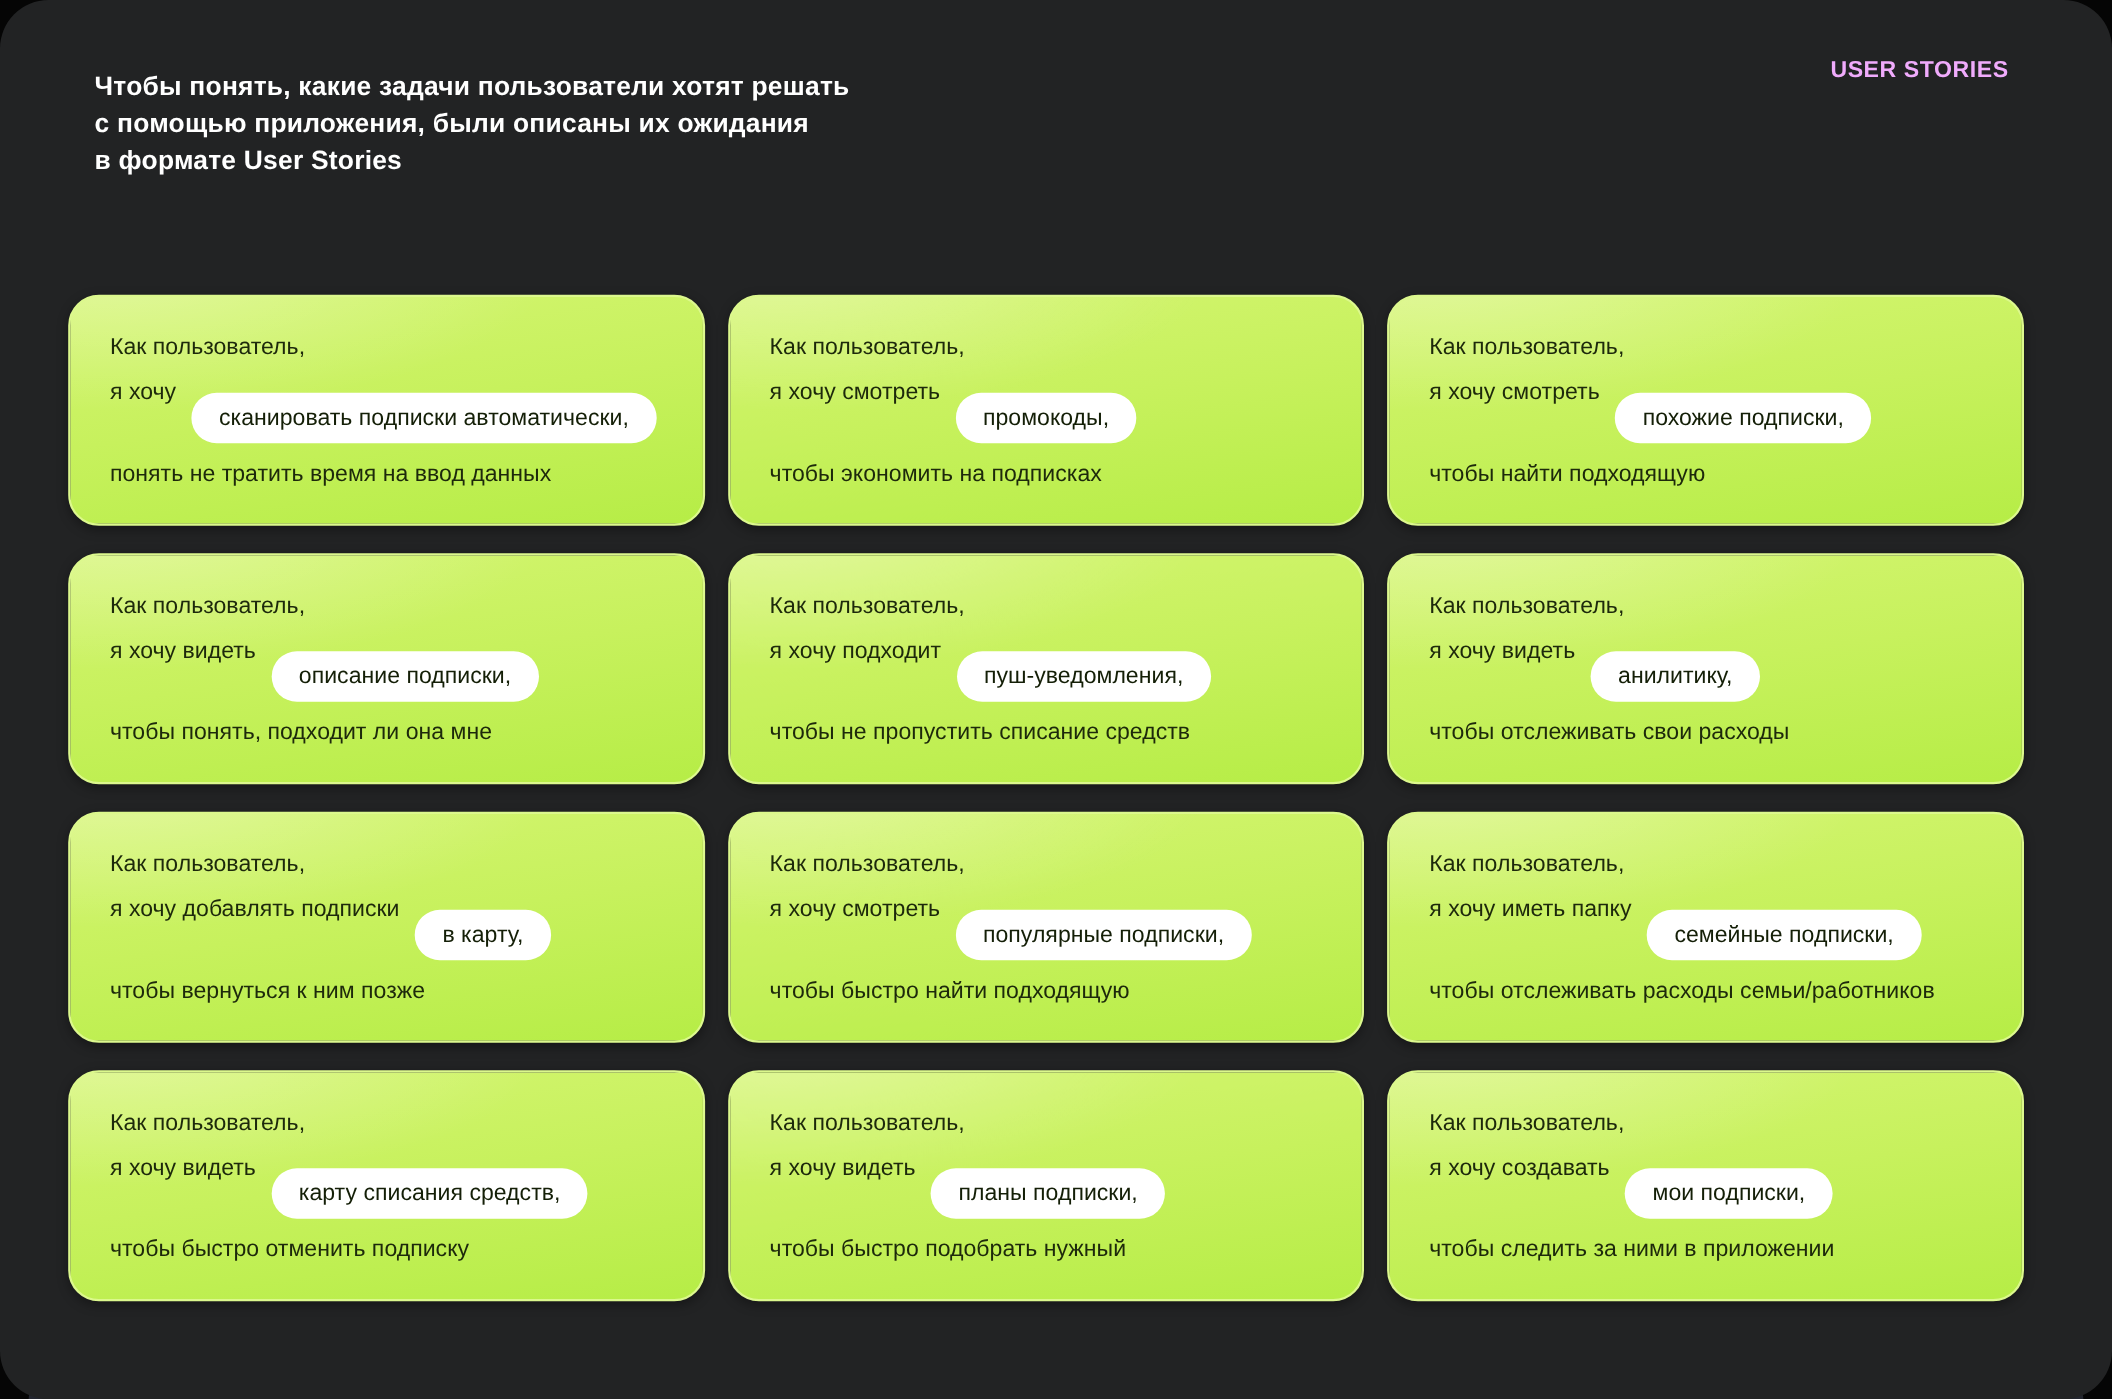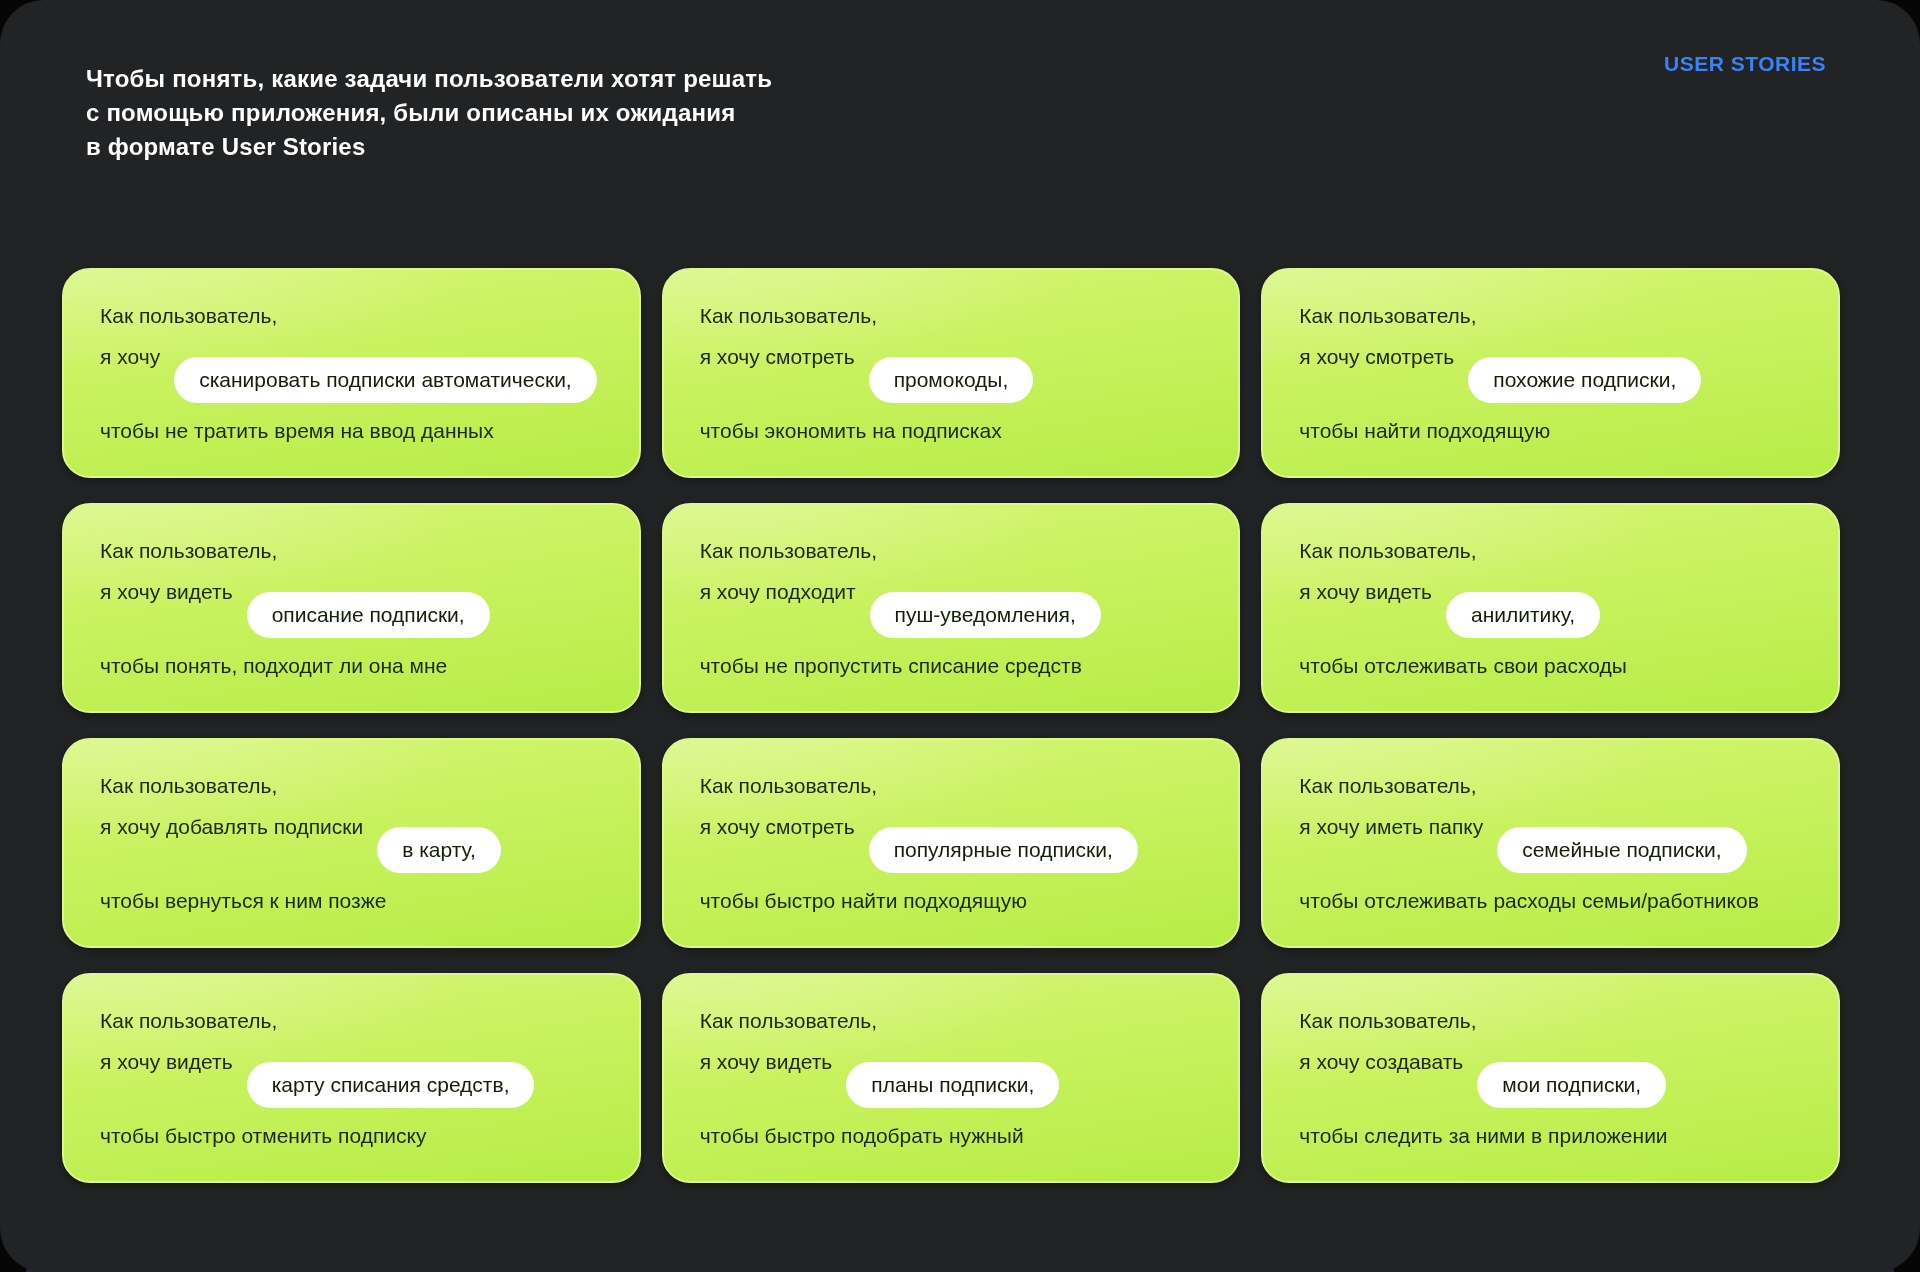--- a/index.html
+++ b/index.html
@@ -21,21 +21,21 @@
     background: #23262f; border-radius: 14px 14px 0 0; z-index: 0;
   }
   .panel { z-index: 1; }
   .page-title {
     position: absolute; left: 86px; top: 62px;
     color: #ffffff; font-size: 24px; line-height: 34px; font-weight: 600;
     letter-spacing: 0.2px;
   }
   .badge {
     position: absolute; top: 52px; right: 94px;
-    color: #3b82f6; font-size: 21px; font-weight: 700; letter-spacing: 0.5px;
+    color: #f0abfc; font-size: 21px; font-weight: 700; letter-spacing: 0.5px;
   }
   .cards-grid {
     position: absolute; left: 62px; right: 80px; top: 268px;
     display: grid; grid-template-columns: repeat(3, 1fr);
     column-gap: 21px; row-gap: 25px;
   }
   .card {
     height: 210px;
     border-radius: 28px;
     border: 2px solid #dcf88d;
@@ -73,21 +73,21 @@
     <div class="badge">USER STORIES</div>
 
     <div class="cards-grid">
 
       <div class="card">
         <div class="card-line1">Как пользователь,</div>
         <div class="card-line2">
           <span>я хочу</span>
           <span class="pill">сканировать подписки автоматически,</span>
         </div>
-        <div class="card-line3">чтобы не тратить время на ввод данных</div>
+        <div class="card-line3">понять не тратить время на ввод данных</div>
       </div>
 
       <div class="card">
         <div class="card-line1">Как пользователь,</div>
         <div class="card-line2">
           <span>я хочу смотреть</span>
           <span class="pill">промокоды,</span>
         </div>
         <div class="card-line3">чтобы экономить на подписках</div>
       </div>

